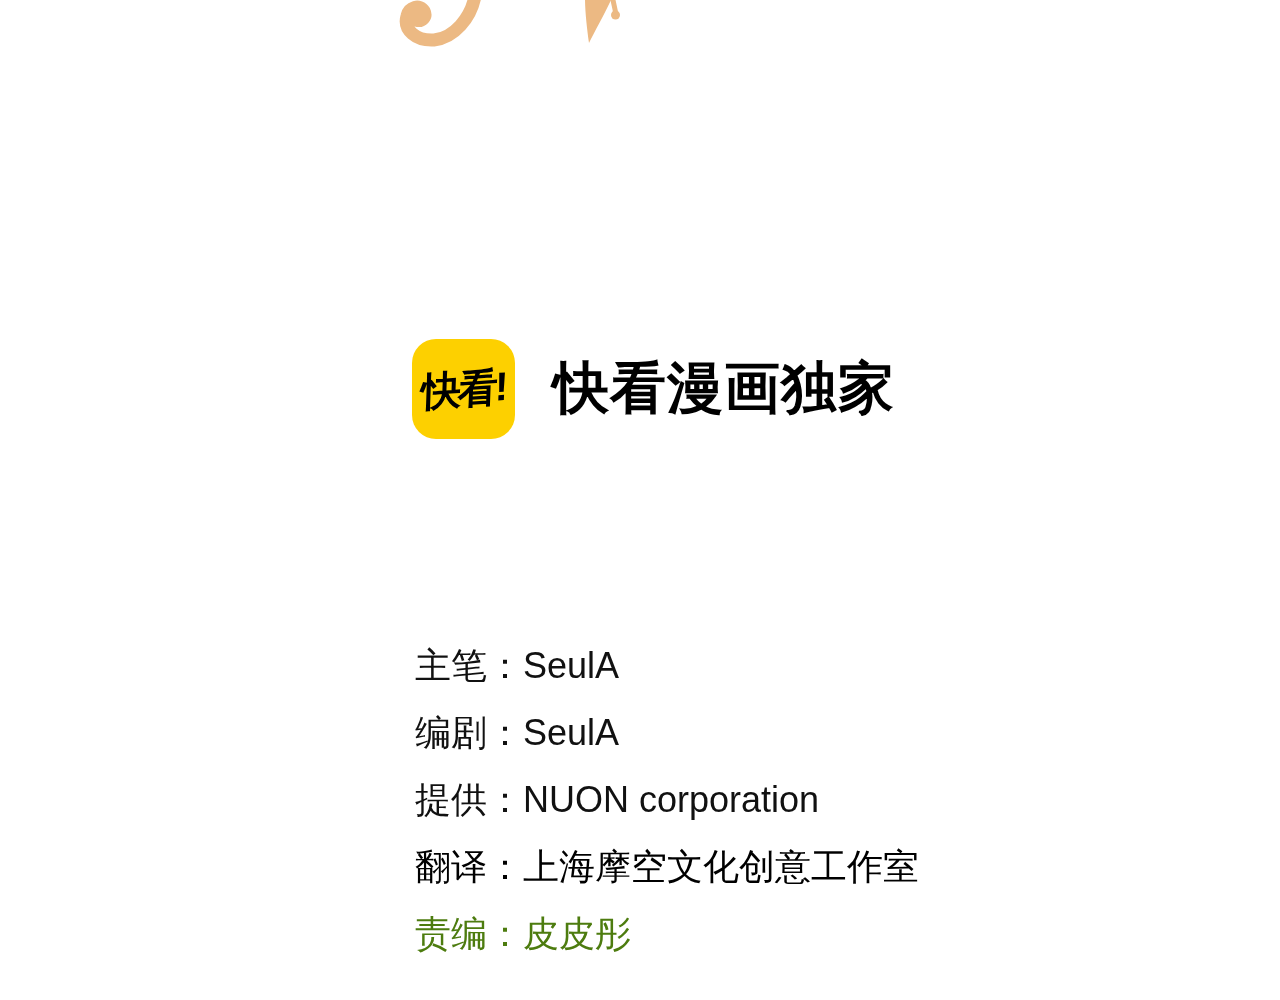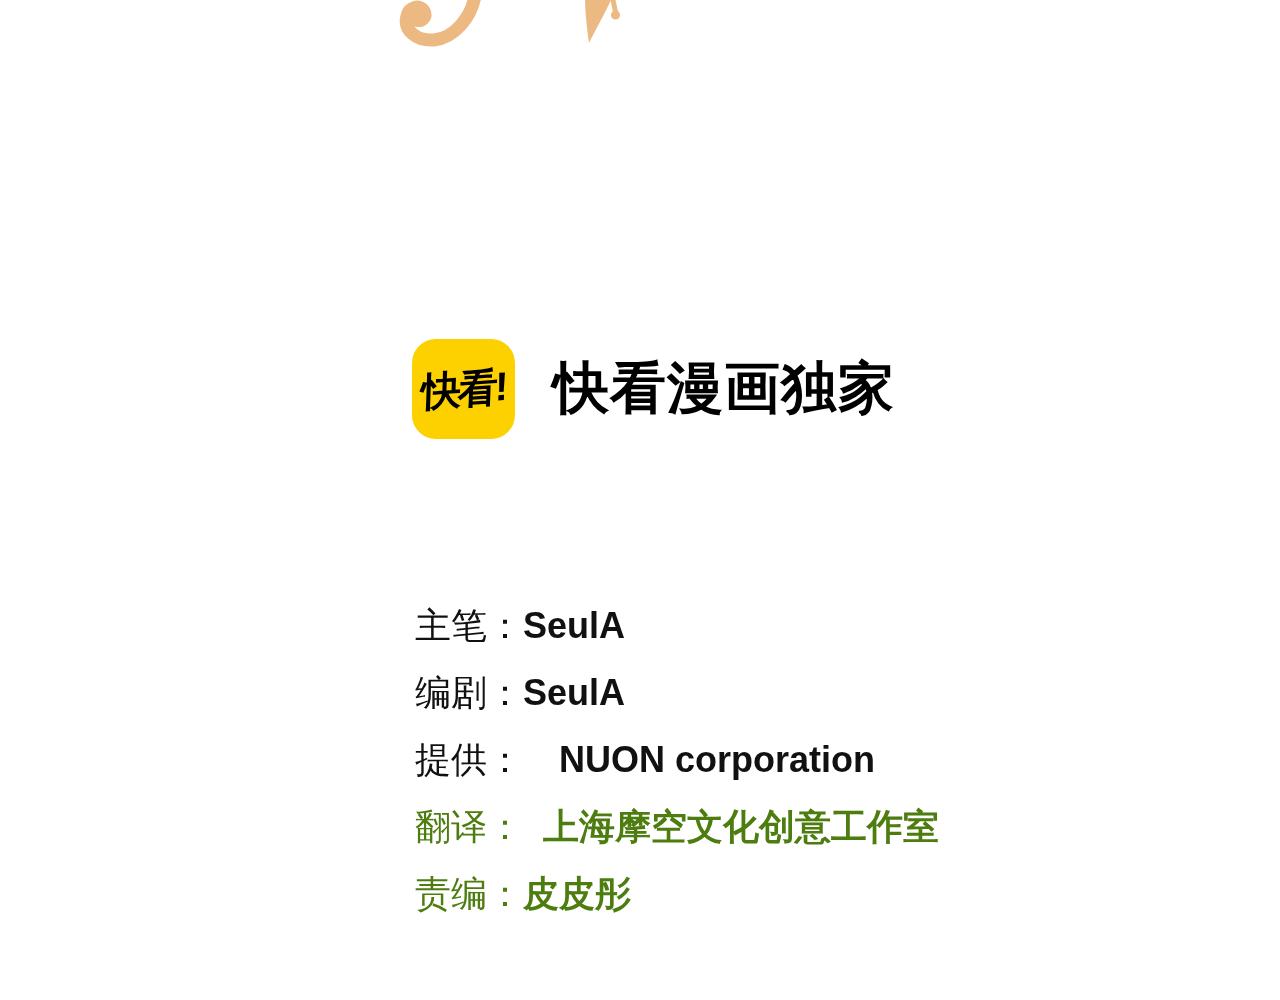--- a/index.html
+++ b/index.html
@@ -66,21 +66,21 @@
   .credit-row {
     display: flex;
     align-items: baseline;
     font-size: 36px;
     line-height: 40px;
     margin-bottom: 27px;
     color: #111111;
     white-space: nowrap;
   }
   .credit-label { font-weight: 500; }
-  .credit-value { font-weight: 700; }
+  .credit-value { font-weight: 400; }
 </style>
 </head>
 <body>
 
 <div class="canvas">
 
   <svg class="flourish" viewBox="0 0 240 50" xmlns="http://www.w3.org/2000/svg" aria-hidden="true">
     <path d="M 77 -4 C 73 18, 56 38, 36 40 C 18 41, 5 30, 9 16 C 11 7, 22 4, 26 11 C 29 17, 24 22, 18 20" fill="none" stroke="#ecb983" stroke-width="13" stroke-linecap="round"></path>
     <path d="M 187 -2 L 214 -2 C 206 15, 197 31, 191 43 C 189 29, 187 12, 187 -2 Z" fill="#ecb983"></path>
     <path d="M 215 0 C 216 5, 217 9, 217.5 12" fill="none" stroke="#ecb983" stroke-width="5" stroke-linecap="round"></path>
@@ -88,37 +88,37 @@
   </svg>
 
   <div class="publisher">
     <div class="kk-icon" style="background: rgb(253, 208, 0);">
       <span class="kk-icon-text" style="color: rgb(0, 0, 0);">快看!</span>
     </div>
     <div class="publisher-label">快看漫画独家</div>
   </div>
 
   <div class="credits" style="color: rgb(17, 17, 17);">
-  <div class="credit-row" style="color: rgb(17, 17, 17);">
+  <div class="credit-row" style="color: rgb(17, 17, 17); margin-top: 40px;">
     <span class="credit-label">主笔：</span>
     <span class="credit-value">SeulA</span>
   </div>
 
   <div class="credit-row" style="color: rgb(17, 17, 17); text-align: center;">
     <span class="credit-label">编剧：</span>
     <span class="credit-value">SeulA</span>
   </div>
 
 
-  <div class="credit-row" style="color: rgb(17, 17, 17); gap: 36px;">
+  <div class="credit-row" style="color: rgb(17, 17, 17);">
     <span class="credit-label">提供：</span>
     <span class="credit-value">NUON corporation</span>
   </div>
 
-  <div class="credit-row" style="color: #4d7c0f; gap: 20px;">
+  <div class="credit-row" style="color: #000000;">
     <span class="credit-label">翻译：</span>
     <span class="credit-value">上海摩空文化创意工作室</span>
   </div>
 
   <div class="credit-row" style="color: #4d7c0f;">
     <span class="credit-label">责编：</span>
     <span class="credit-value">皮皮彤</span>
   </div>
 </div>
 

